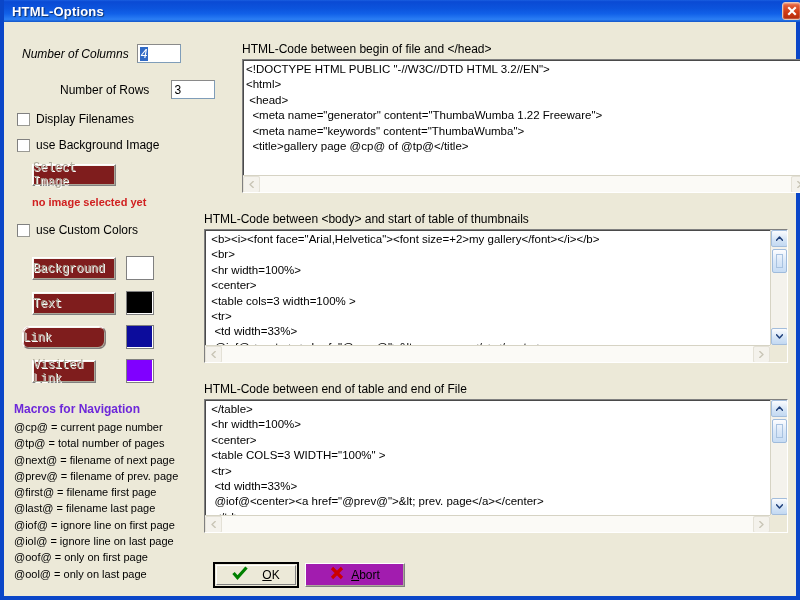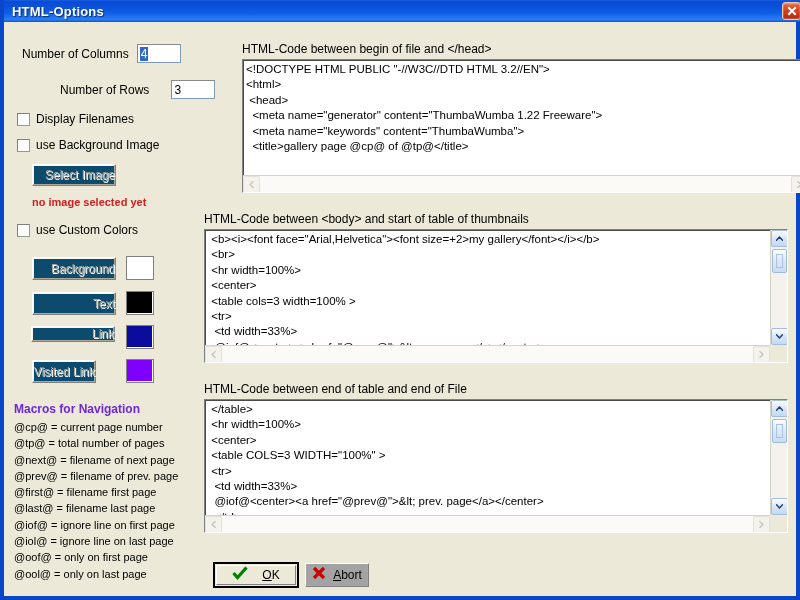--- a/index.html
+++ b/index.html
@@ -104,29 +104,29 @@
     width: 13px; height: 13px;
     box-sizing: border-box;
     background: #ffffff;
     border: 1px solid #9a9a94;
     border-top-color: #808080;
     border-left-color: #808080;
   }
 
   .btn {
     box-sizing: border-box;
-    background: #0c4a6e;
+    background: #7f1d1d;
     border: 1px solid;
     border-color: #ffffff #808080 #808080 #ffffff;
     box-shadow: inset -1px -1px 0 #aca899, inset 1px 1px 0 #f7f6f0;
     display: flex;
     align-items: center;
-    justify-content: flex-end;
+    justify-content: flex-start;
     font-size: 12px;
-    font-family: Liberation Sans, sans-serif;
+    font-family: Liberation Mono, monospace;
   }
   .btn.disabled {
     color: #aca899;
     text-shadow: 1px 1px 0 #ffffff;
   }
 
   .swatch {
     position: absolute;
     box-sizing: border-box;
     border: 1px solid #808080;
@@ -261,23 +261,23 @@
   }
   #ok-button-inner {
     position: absolute;
     left: 1px; top: 1px; right: 1px; bottom: 1px;
     border: 1px solid;
     border-color: #ffffff #808080 #808080 #ffffff;
   }
   #abort-button {
     position: absolute;
     left: 301px; top: 563px;
-    width: 64px; height: 24px;
-    box-sizing: border-box;
-    background: #a3a3a3;
+    width: 100px; height: 24px;
+    box-sizing: border-box;
+    background: #a21caf;
     border: 1px solid;
     border-color: #ffffff #808080 #808080 #ffffff;
     box-shadow: inset -1px -1px 0 #aca899;
     display: flex; align-items: center; justify-content: center;
     gap: 7px;
   }
   .btn-caption {
     font-size: 12px;
     color: #000;
     position: relative;
@@ -295,21 +295,21 @@
     <span id="title-text">HTML-Options</span>
     <div id="titlebar-buttons">
       <div class="tb-btn" id="close-button">
         <svg width="10" height="10" viewBox="0 0 10 10" aria-hidden="true">
           <path d="M2 2 L8 8 M8 2 L2 8" stroke="#ffffff" stroke-width="2.1" stroke-linecap="square" fill="none"></path>
         </svg>
       </div>
     </div>
   </div>
 
-  <div class="field-row" style="left:18px; top:44px;">
+  <div class="field-row" style="left:18px; top:44px;font-style:italic;">
     <span class="lbl">Number of Columns</span>
     <div class="textbox" style="width:44px; height:19px; margin-left:8px;">
       <span class="sel-text">4</span>
     </div>
   </div>
 
   <div class="field-row" style="left:18px; top:80px;margin-left:38px;">
     <span class="lbl">Number of Rows</span>
     <div class="textbox" style="width:44px; height:19px; margin-left:22px;">
       <span>3</span>
@@ -340,21 +340,21 @@
   <div class="btn disabled" style="position:absolute; left:28px; top:257px; width:84px; height:23px;">
     <span>Background</span>
   </div>
   <div class="swatch" style="left:122px; top:256px; width:28px; height:24px; background:#ffffff;"></div>
 
   <div class="btn disabled" style="position:absolute; left:28px; top:292px; width:84px; height:23px;">
     <span>Text</span>
   </div>
   <div class="swatch" style="left:122px; top:291px; width:28px; height:24px; background:#000000;"></div>
 
-  <div class="btn disabled" style="position:absolute; left:27px; top:326px; width:84px; height:16px;">
+  <div class="btn disabled" style="position:absolute; left:18px; top:326px; width:84px; height:23px;border-radius:7px;">
     <span>Link</span>
   </div>
   <div class="swatch" style="left:122px; top:325px; width:28px; height:24px; background:#0c0c9c;"></div>
 
   <div class="btn disabled" style="position:absolute; left:28px; top:360px; width:64px; height:23px;">
     <span>Visited Link</span>
   </div>
   <div class="swatch" style="left:122px; top:359px; width:28px; height:24px; background:#8000ff;"></div>
 
   <div id="macros">

